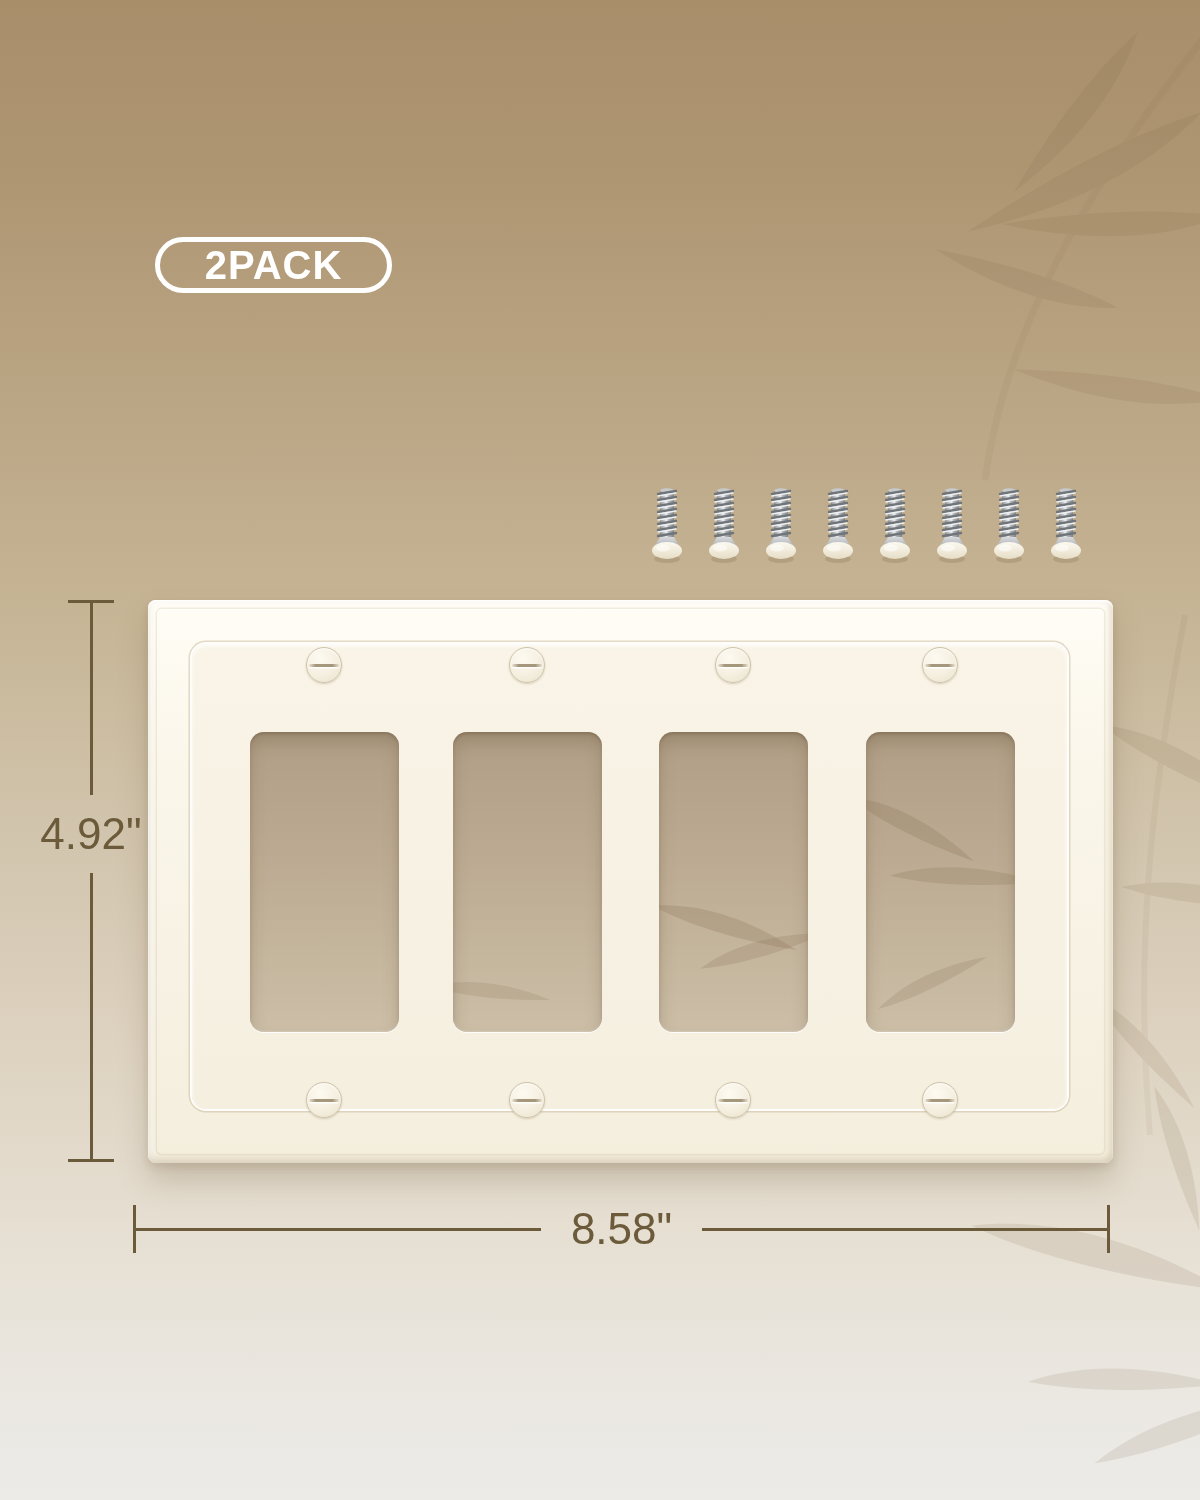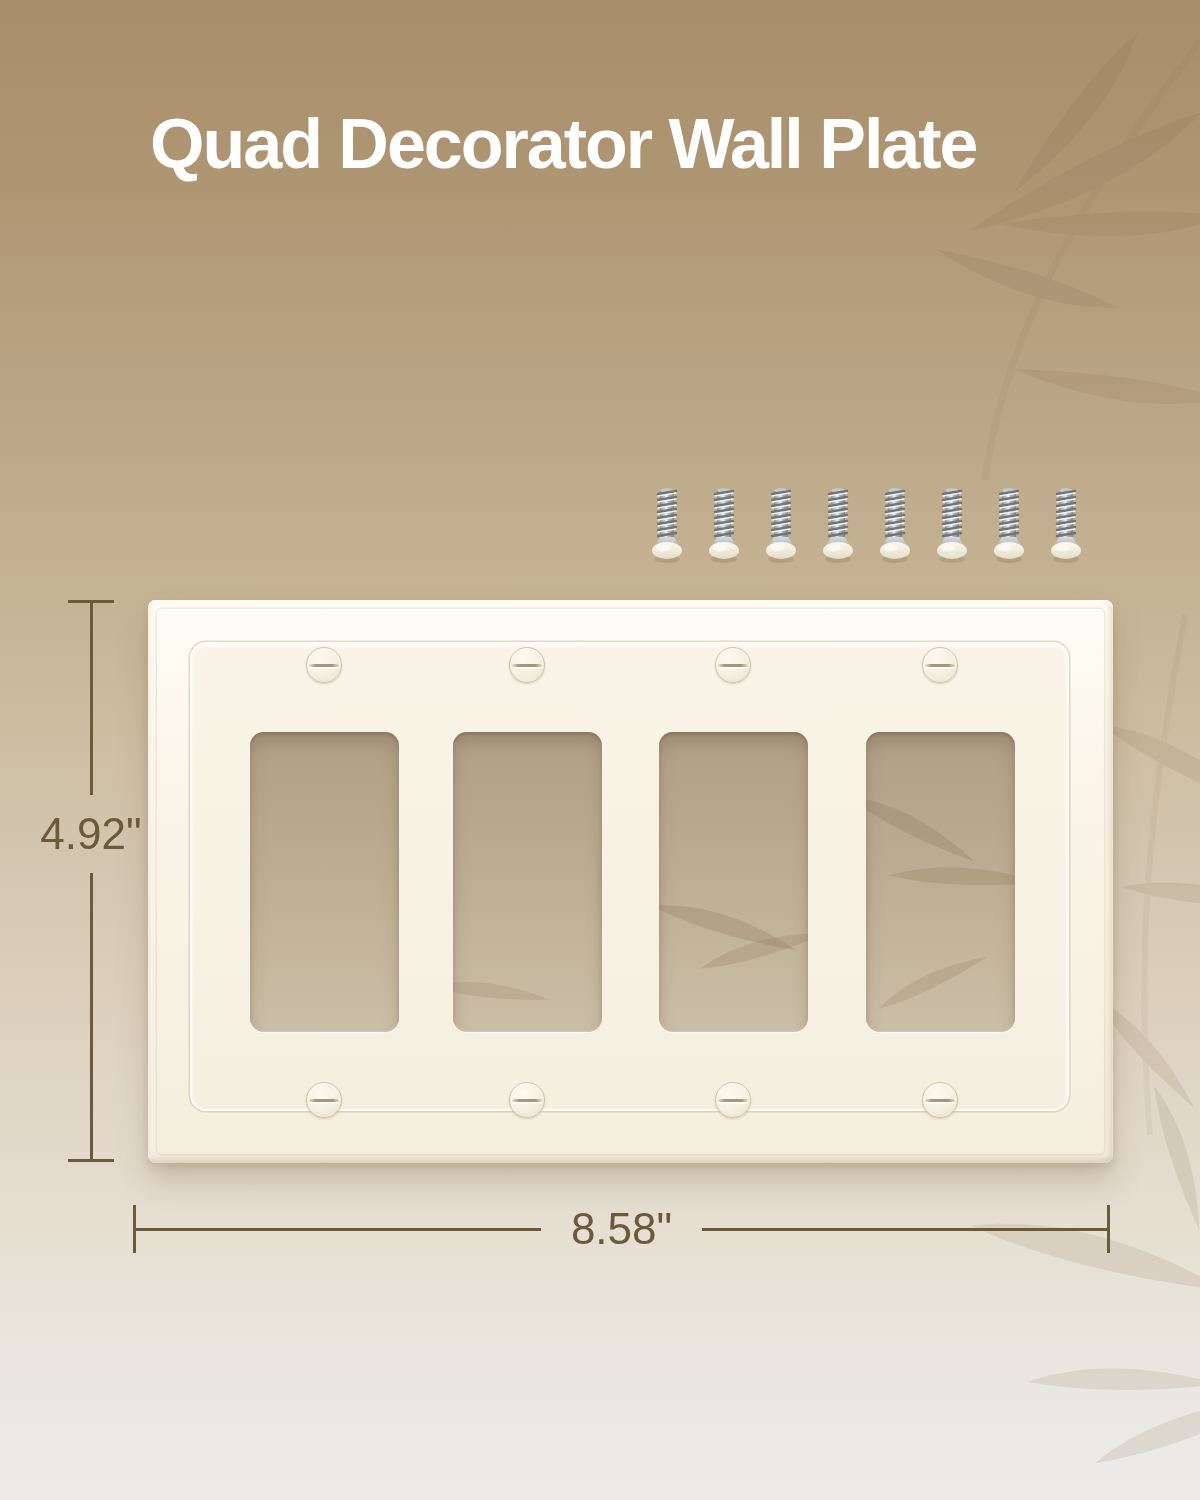--- a/index.html
+++ b/index.html
@@ -141,21 +141,23 @@
       <use href="#leaf-path" transform="translate(1118,700) rotate(35) scale(1.8 1.5)"></use>
       <use href="#leaf-path" transform="translate(1128,862) rotate(15) scale(1.6 1.3)"></use>
       <use href="#leaf-path" transform="translate(1112,982) rotate(55) scale(1.5 1.2)"></use>
       <use href="#leaf-path" transform="translate(1178,1082) rotate(80) scale(1.5 1.2)"></use>
       <use href="#leaf-path" transform="translate(988,1185) rotate(22) scale(2.6 2.2)"></use>
       <use href="#leaf-path" transform="translate(1032,1352) rotate(8) scale(1.9 1.5)"></use>
       <use href="#leaf-path" transform="translate(1088,1432) rotate(-12) scale(2.0 1.6)"></use>
     </g>
   </svg>
 
-  <h1 class="title">Quad Decorator Wall Plate</h1>
+  <div class="badge">
+    <span>2PACK</span>
+  </div>
 
   <div class="screws-row">
     <svg class="screw" viewBox="0 0 34 80">
         <use href="#screw-g"></use>
       </svg>
     <svg class="screw" viewBox="0 0 34 80">
         <use href="#screw-g"></use>
       </svg>
     <svg class="screw" viewBox="0 0 34 80">
         <use href="#screw-g"></use>

